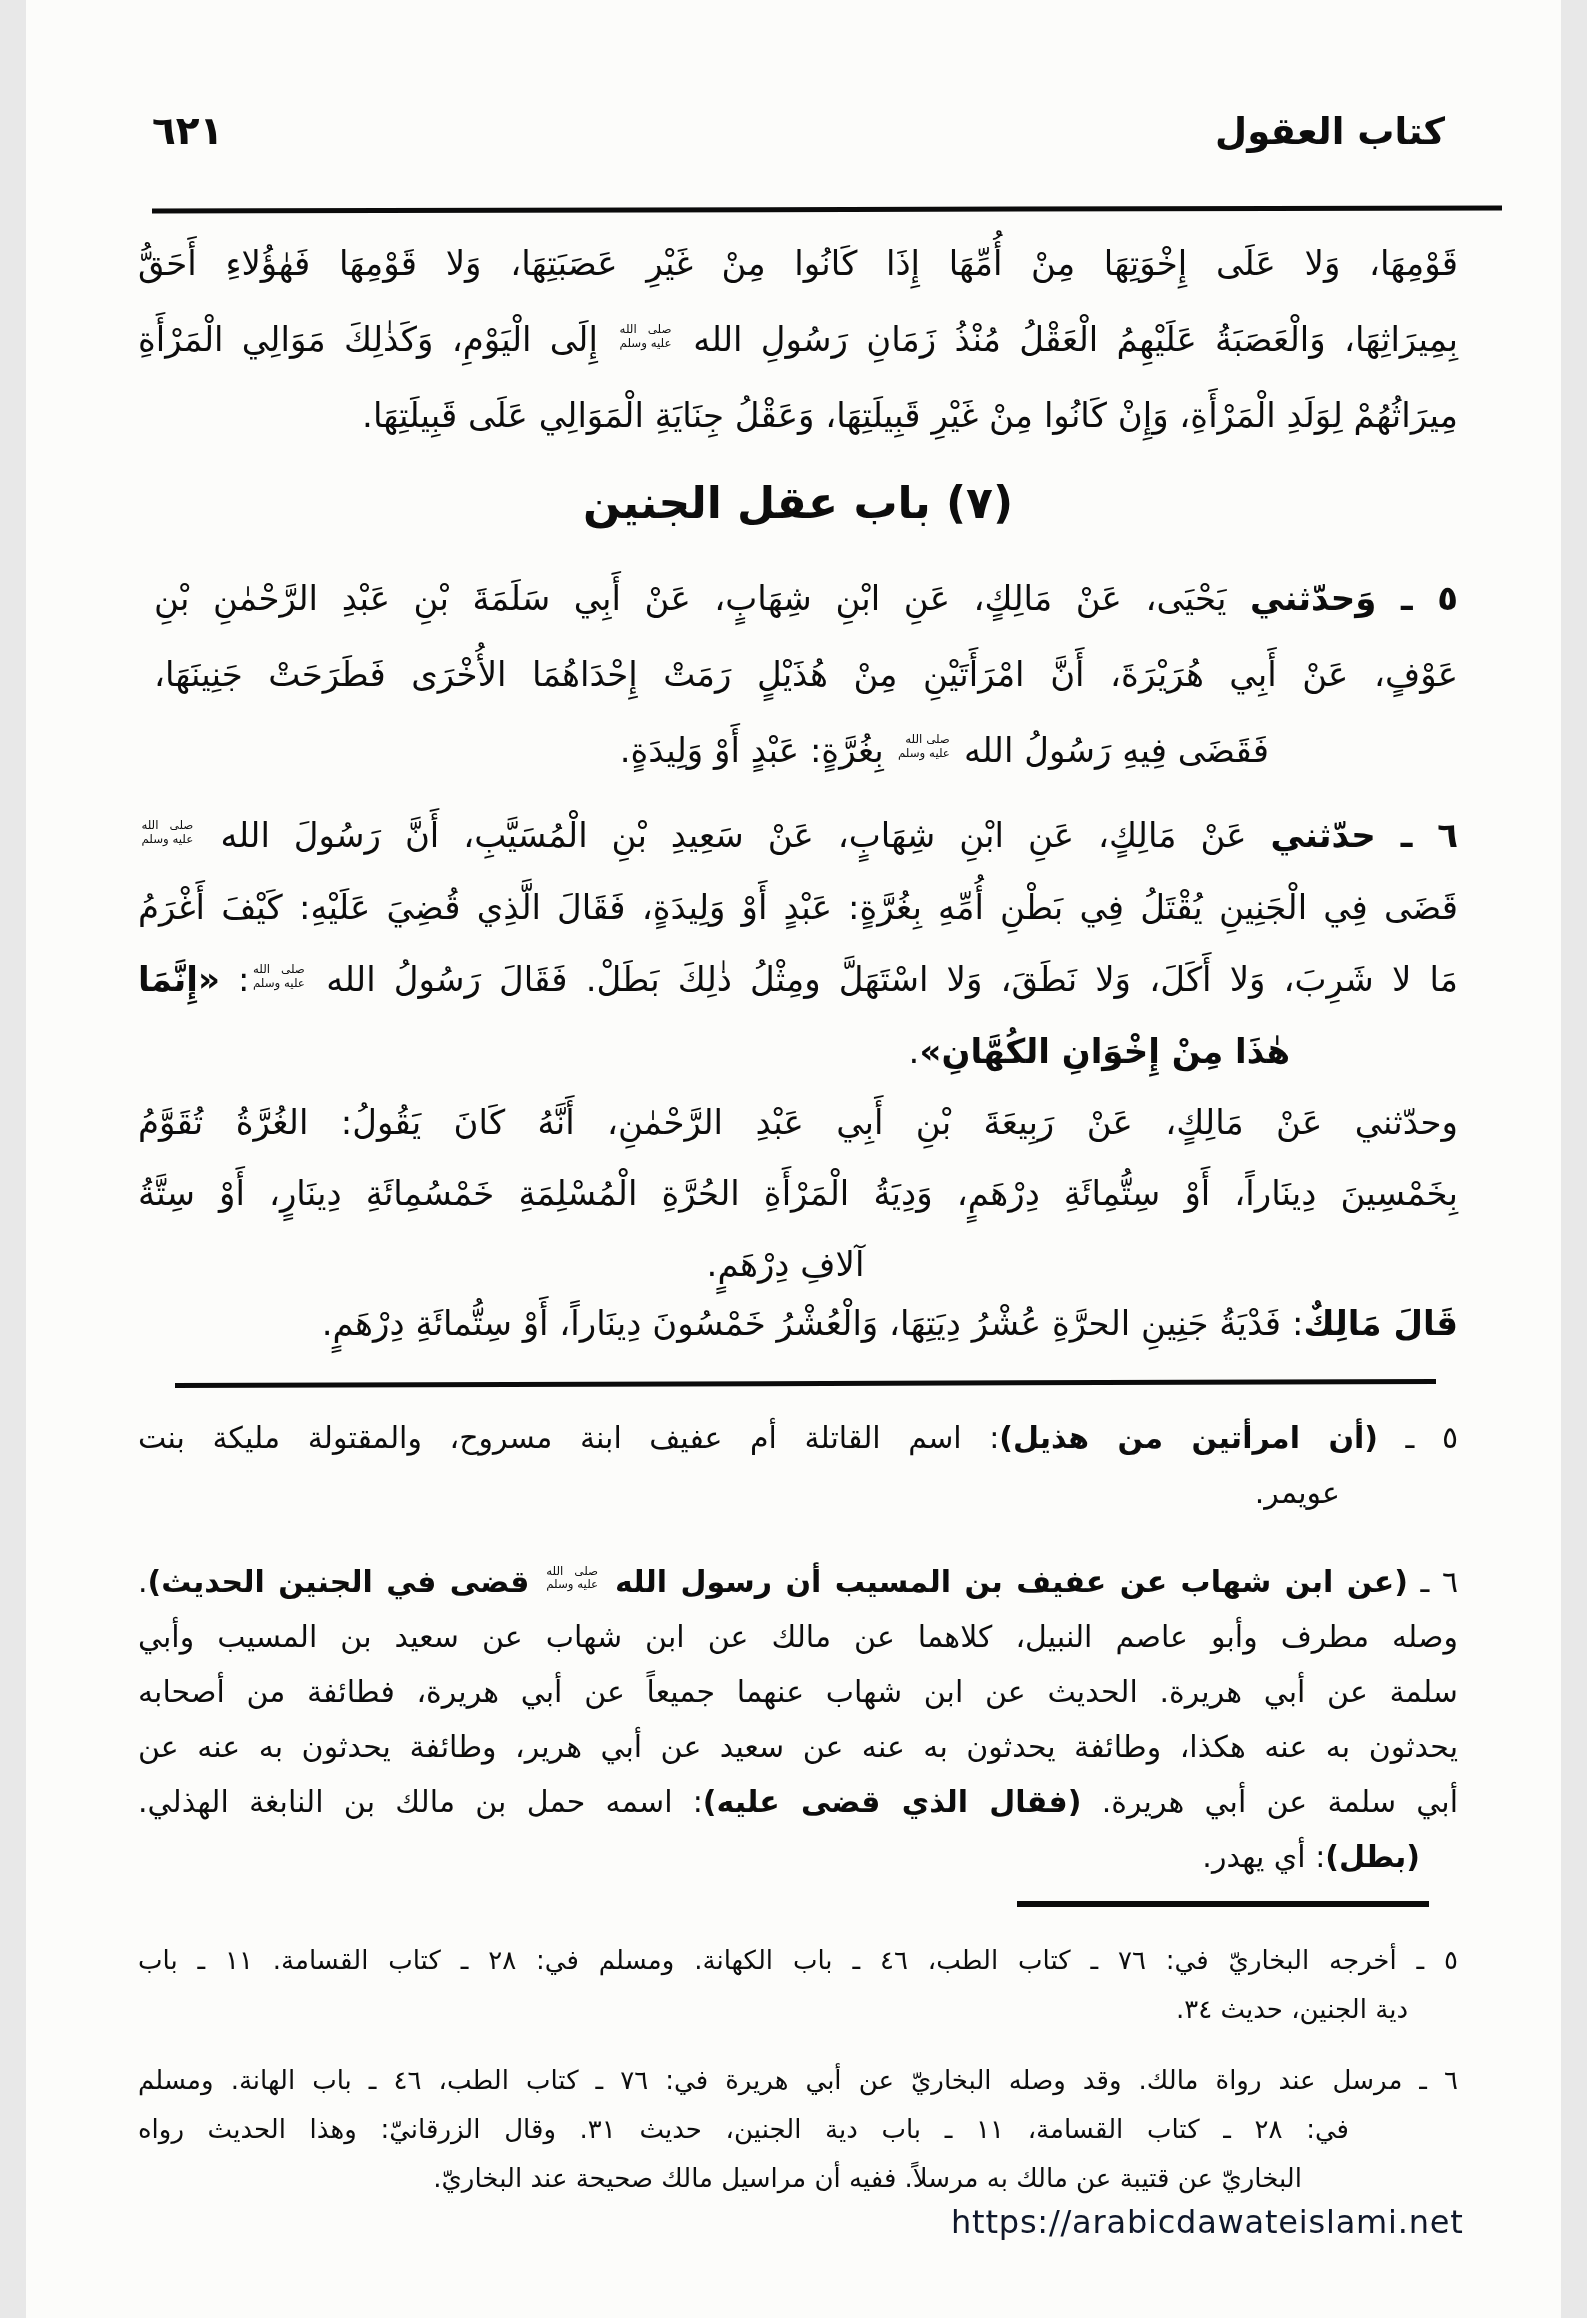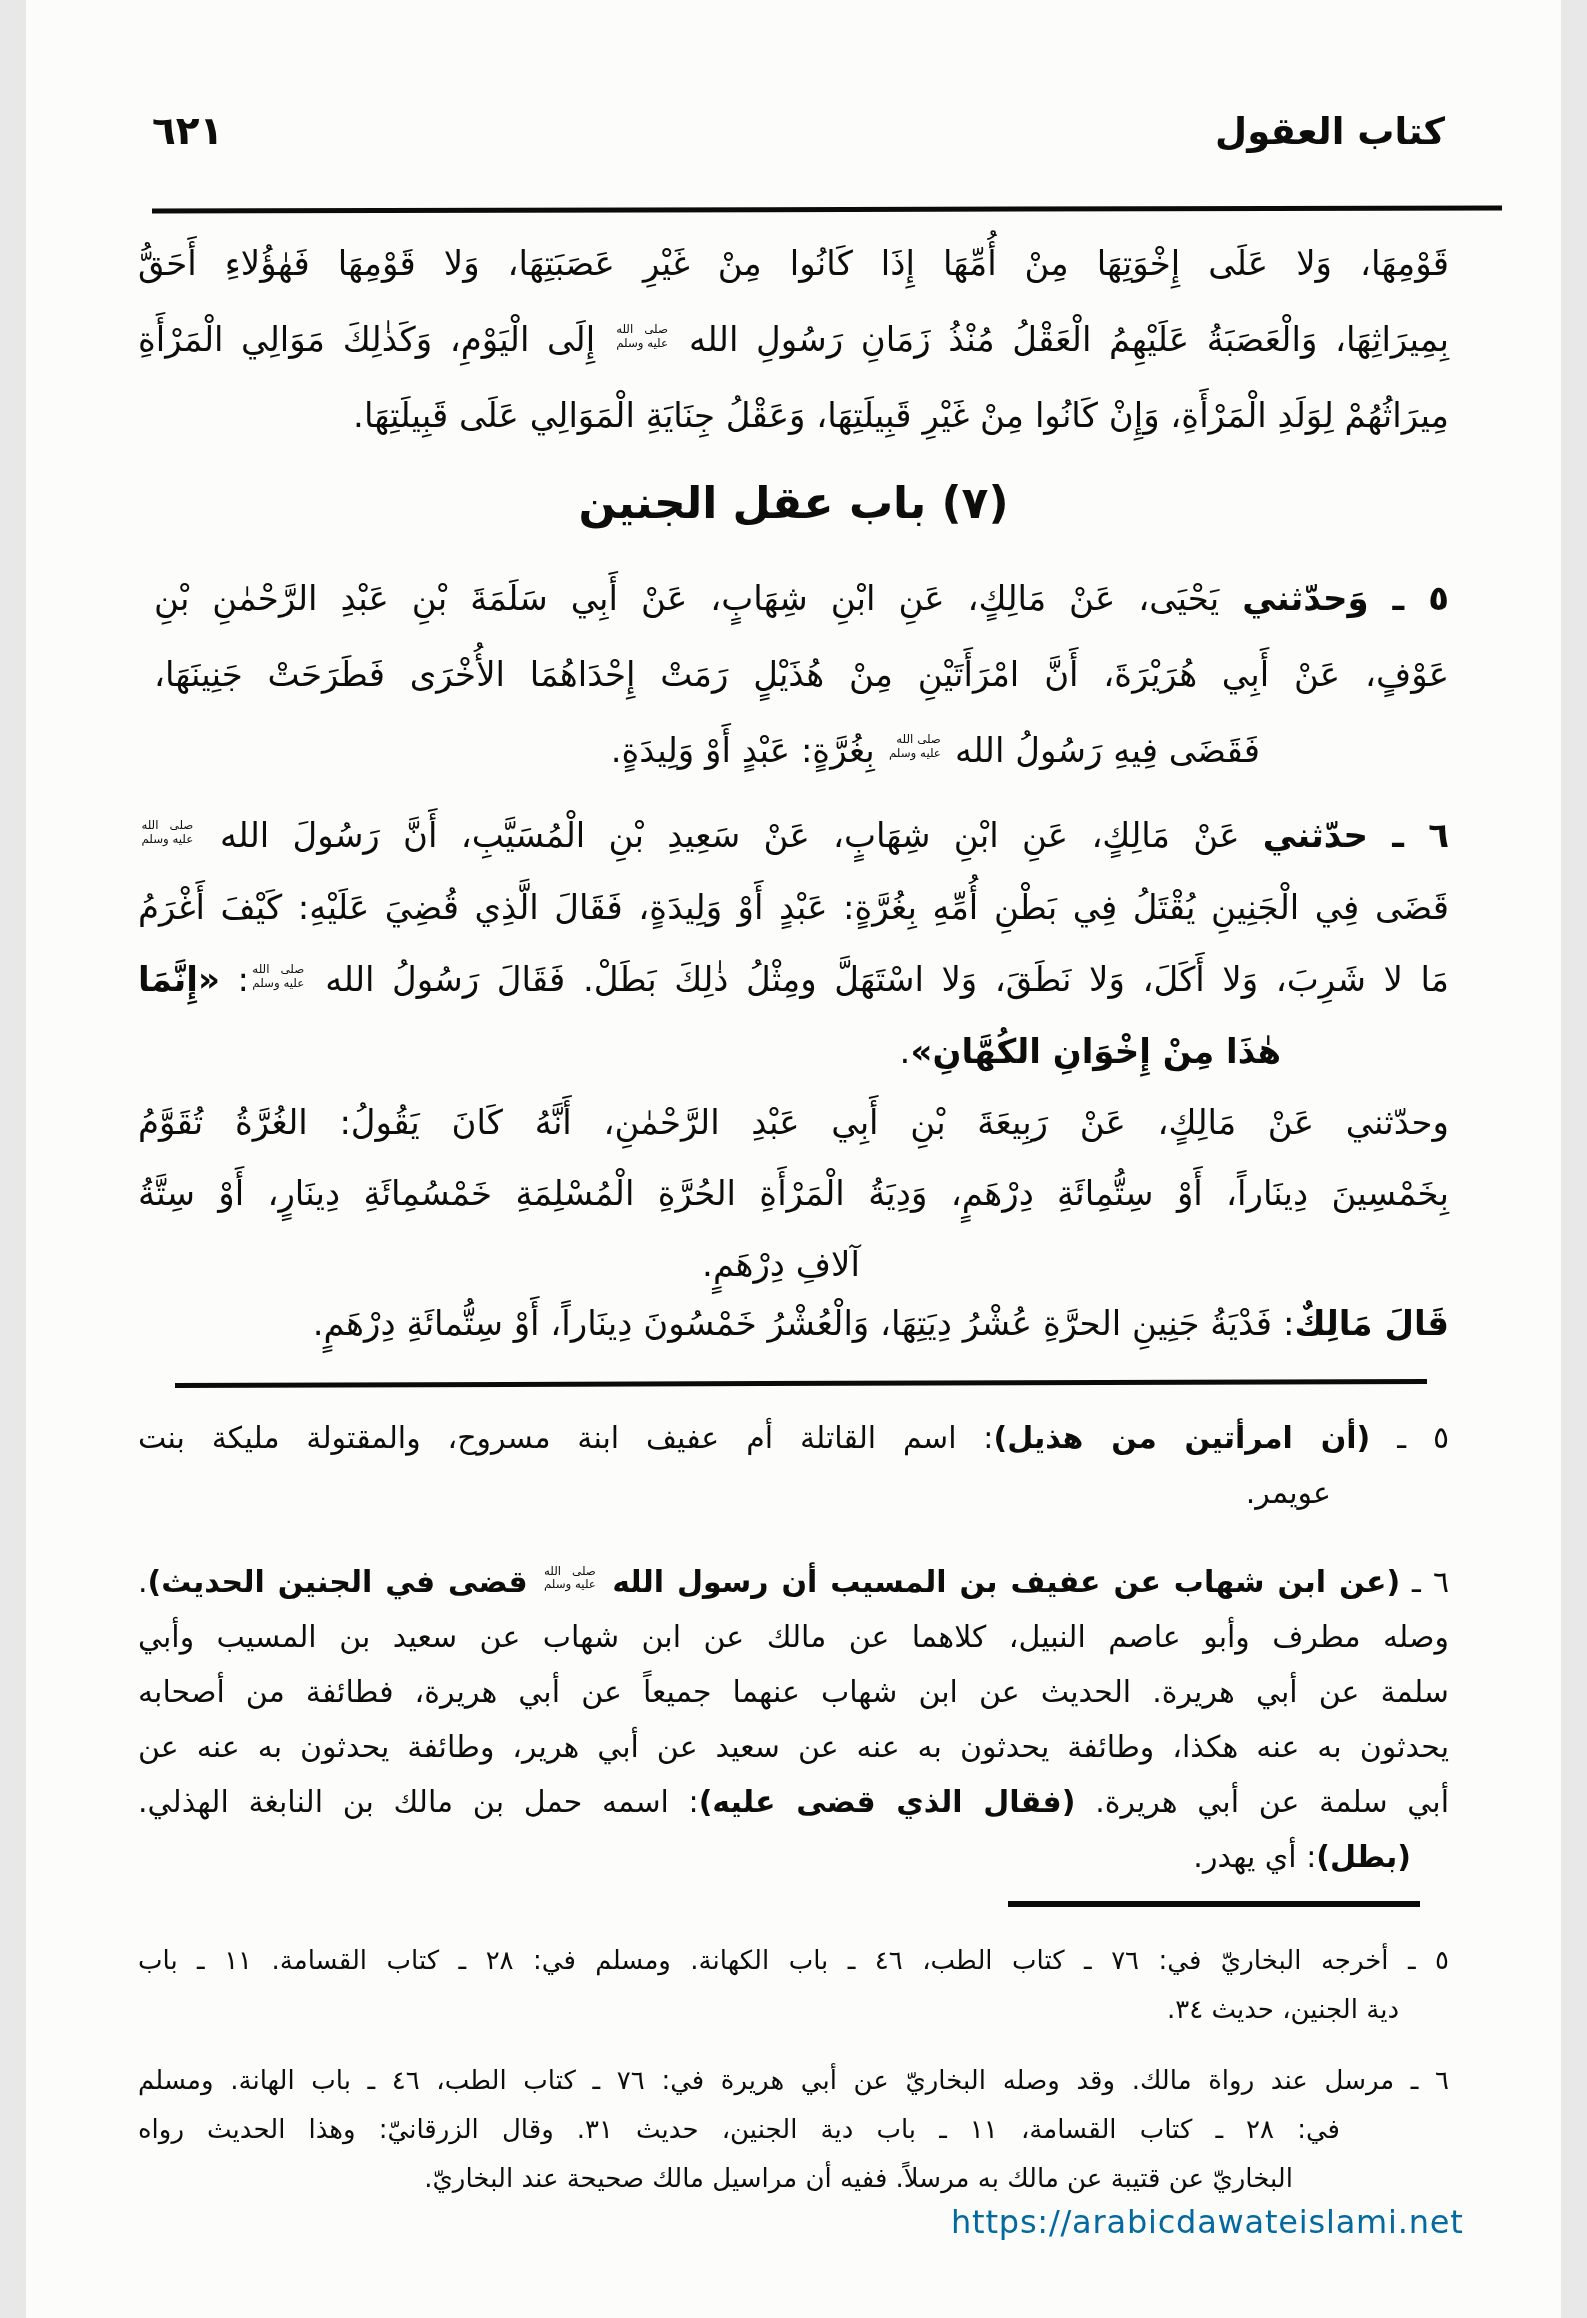--- a/index.html
+++ b/index.html
@@ -18,21 +18,21 @@
     display:flex;justify-content:space-between;align-items:baseline;
   }
   .page-num{font-size:39px;font-weight:bold;}
   .book-title{font-size:37px;font-weight:bold;direction:rtl;}
   .hdr-rule{
     position:absolute;top:207px;left:126px;width:1350px;height:5px;
     background:#0b0b0b;transform:rotate(-0.12deg);
   }
   
   .content{
-    position:absolute;top:225px;left:112px;right:112px;
+    position:absolute;top:225px;left:112px;right:103px;
     direction:rtl;
   }
   .blk{margin:0;}
   .line{white-space:normal;}
   .justify{text-align:justify;text-align-last:justify;}
   .right-al{text-align:right;}
   .main-line{font-size:34px;line-height:76px;}
   .blk-p3 .main-line{line-height:72px;}
   .blk-p4 .main-line{line-height:71px;}
   .blk-p5 .main-line{line-height:66px;}
@@ -67,21 +67,21 @@
   .blk-f5{margin-top:23.5px;}
   .blk-f6{margin-top:34px;}
   
   .tk-line{font-size:26px;line-height:49px;}
   .blk-t5{margin-top:29px;}
   .blk-t6{margin-top:22px;}
   
   .watermark{
     position:absolute;left:925px;top:2203px;
     direction:ltr;
-    font-size:32px;color:#0369a1;letter-spacing:0.8px;
+    font-size:32px;color:#0f172a;letter-spacing:0.8px;
     font-family:"DejaVu Sans",sans-serif;
   }
 </style>
 </head>
 <body>
 
 <div class="page">
 
   <div class="hdr">
     <span class="page-num">٦٢١</span>

